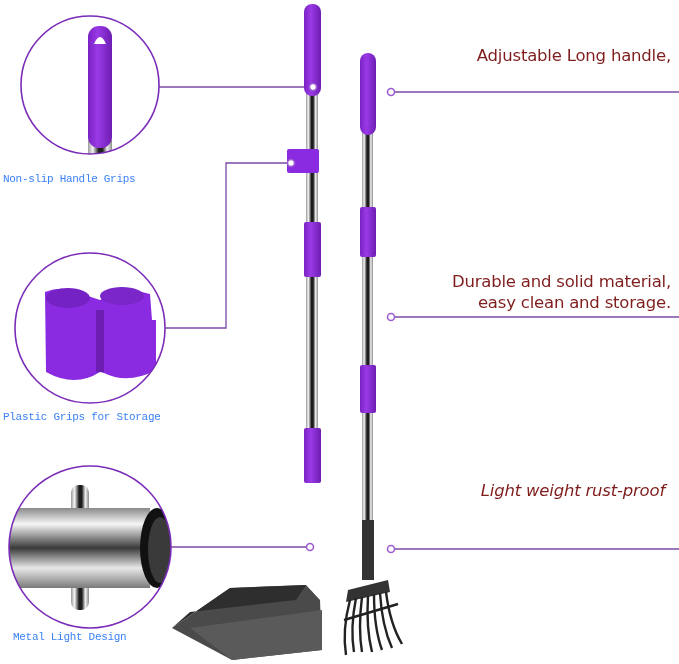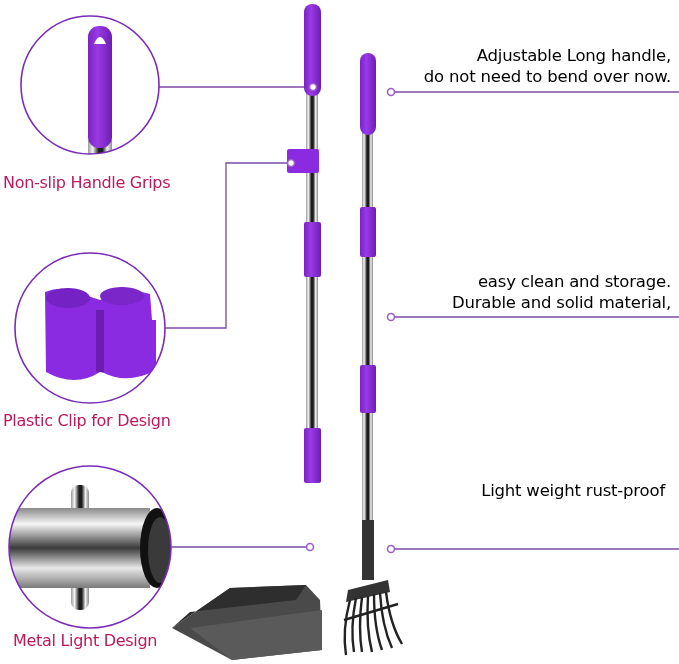--- a/index.html
+++ b/index.html
@@ -1,19 +1,19 @@
 <!DOCTYPE html>
 <html><head>
 <meta charset="utf-8">
 <style>
   html, body { margin:0; padding:0; background:#ffffff; }
   body { width:679px; height:664px; position:relative; overflow:hidden; font-family:"DejaVu Sans", "Liberation Sans", sans-serif; color:#1a1a1a; }
   svg.stage { position:absolute; left:0; top:0; }
-  .label-left { position:absolute; left:3px; font-size:16px; letter-spacing:-0.3px; white-space:nowrap; color:#be185d; }
-  .callout { position:absolute; right:8px; text-align:right; font-size:16.5px; line-height:21px; letter-spacing:-0.2px; color:#000000; white-space:nowrap; }
+  .label-left { position:absolute; left:3px; font-size:11px; letter-spacing:-0.3px; white-space:nowrap; color:#3b82f6;font-family:Liberation Mono, monospace; }
+  .callout { position:absolute; right:8px; text-align:right; font-size:16.5px; line-height:21px; letter-spacing:-0.2px; color:#7f1d1d; white-space:nowrap; }
 </style>
 </head>
 <body>
 
 <svg class="stage" width="679" height="664" viewBox="0 0 679 664">
   <defs>
     <linearGradient id="steel" x1="0" x2="1" y1="0" y2="0">
       <stop offset="0" stop-color="#9a9a9a"></stop>
       <stop offset="0.2" stop-color="#f4f4f4"></stop>
       <stop offset="0.45" stop-color="#1c1c1c"></stop>
@@ -117,26 +117,25 @@
     <circle cx="391" cy="317" r="3.5"></circle>
     <circle cx="391" cy="549" r="3.5"></circle>
   </g>
 
   <line x1="395" y1="92" x2="679" y2="92" stroke="#7b4aa6" stroke-width="1.3"></line>
   <line x1="395" y1="317" x2="679" y2="317" stroke="#7b4aa6" stroke-width="1.3"></line>
   <line x1="395" y1="549" x2="679" y2="549" stroke="#7b4aa6" stroke-width="1.3"></line>
 </svg>
 
 <div class="label-left" style="top:173px;">Non-slip Handle Grips</div>
-<div class="label-left" style="top:411px;">Plastic Clip for Design</div>
+<div class="label-left" style="top:411px;">Plastic Grips for Storage</div>
 <div class="label-left" style="top:631px; left:13px;">Metal Light Design</div>
 
 <div class="callout" style="top:45px;">
   <div>Adjustable Long handle,</div>
-  <div>do not need to bend over now.</div>
 </div>
 <div class="callout" style="top:271px;">
+  <div>Durable and solid material,</div>
   <div>easy clean and storage.</div>
-  <div>Durable and solid material,</div>
 </div>
-<div class="callout" style="top:480px; right:14px;">
+<div class="callout" style="top:480px; right:14px;font-style:italic;">
   <div>Light weight rust-proof</div>
 </div>
 
 </body></html>

